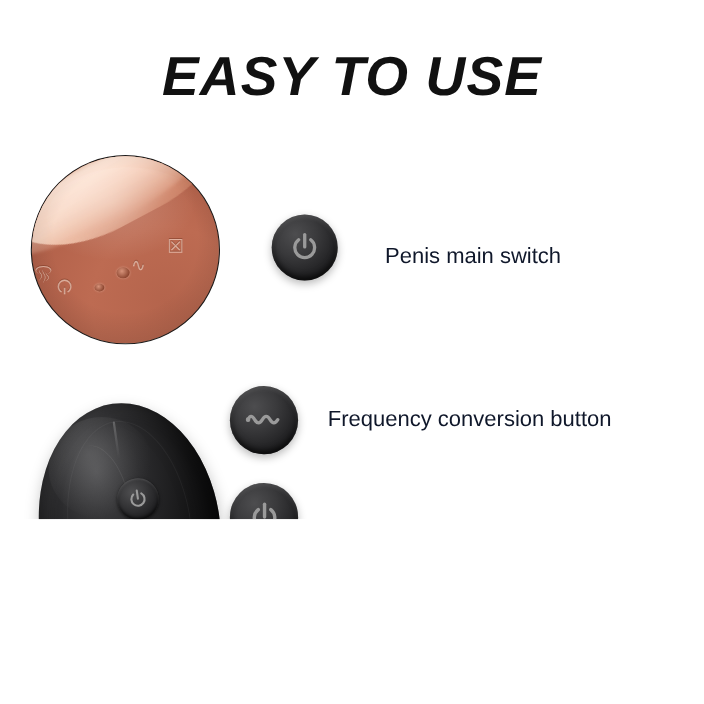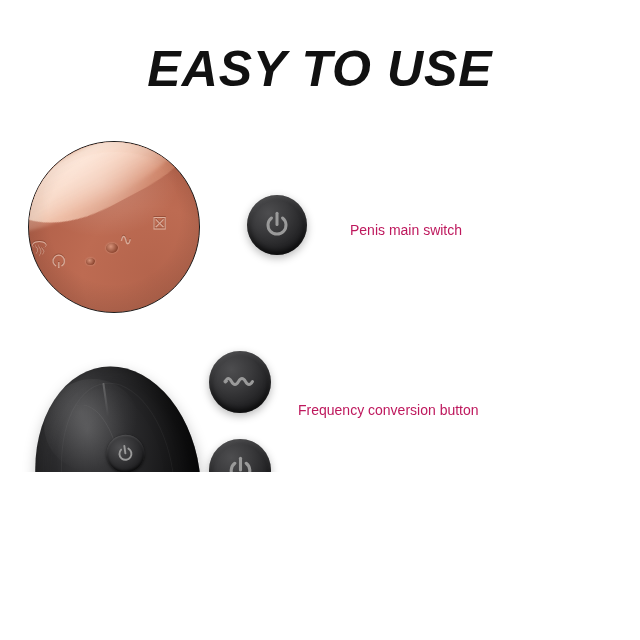--- a/index.html
+++ b/index.html
@@ -206,22 +206,22 @@
       inset 0 2px 4px rgba(255,255,255,0.14),
       inset 0 -3px 6px rgba(0,0,0,0.75),
       0 3px 8px rgba(0,0,0,0.28);
     display: flex;
     align-items: center;
     justify-content: center;
   }
   .legend-label {
     position: absolute;
     font-family: "Liberation Sans", sans-serif;
-    font-size: 14px;
-    color: #be185d;
+    font-size: 20px;
+    color: #0f172a;
     white-space: nowrap;
     line-height: 1;
   }
 
   
   .glyph { display: block; }
   .glyph path, .glyph line, .glyph circle, .glyph polyline {
     stroke: #9a9a9a;
     fill: none;
     stroke-linecap: round;
@@ -283,21 +283,21 @@
     </svg>
   </div>
   <div class="legend-label" style="left:350px; top:223px;">Penis main switch</div>
 
   <div class="legend-btn" style="left:209px; top:351px; width:62px; height:62px;">
     <svg class="glyph glyph-wave" width="34" height="18" viewBox="0 0 34 16">
       <path d="M2.5 7.5 Q5 1.5 8.5 7.5 Q12 13.5 15.5 7.5 Q19 1.5 22.5 7.5 Q26 13.5 29.5 7.5" stroke-width="3"></path>
       <circle cx="2.5" cy="7.5" r="1.6" fill="#9a9a9a" stroke="none"></circle>
     </svg>
   </div>
-  <div class="legend-label" style="left:298px; top:371px;margin-top:32px;">Frequency conversion button</div>
+  <div class="legend-label" style="left:298px; top:371px;">Frequency conversion button</div>
 
   <div class="legend-btn" style="left:209px; top:439px; width:62px; height:62px;">
     <svg class="glyph glyph-power" width="31" height="31" viewBox="0 0 24 24">
       <path d="M7.6 6.4a7.2 7.2 0 1 0 8.8 0" stroke-width="2.4"></path>
       <line x1="12" y1="2.6" x2="12" y2="11.6" stroke-width="2.4"></line>
     </svg>
   </div>
 
   <div class="legend-btn" style="left:209px; top:523px; width:62px; height:62px;">
     <svg class="glyph glyph-flame" width="34" height="34" viewBox="0 0 26 26">

